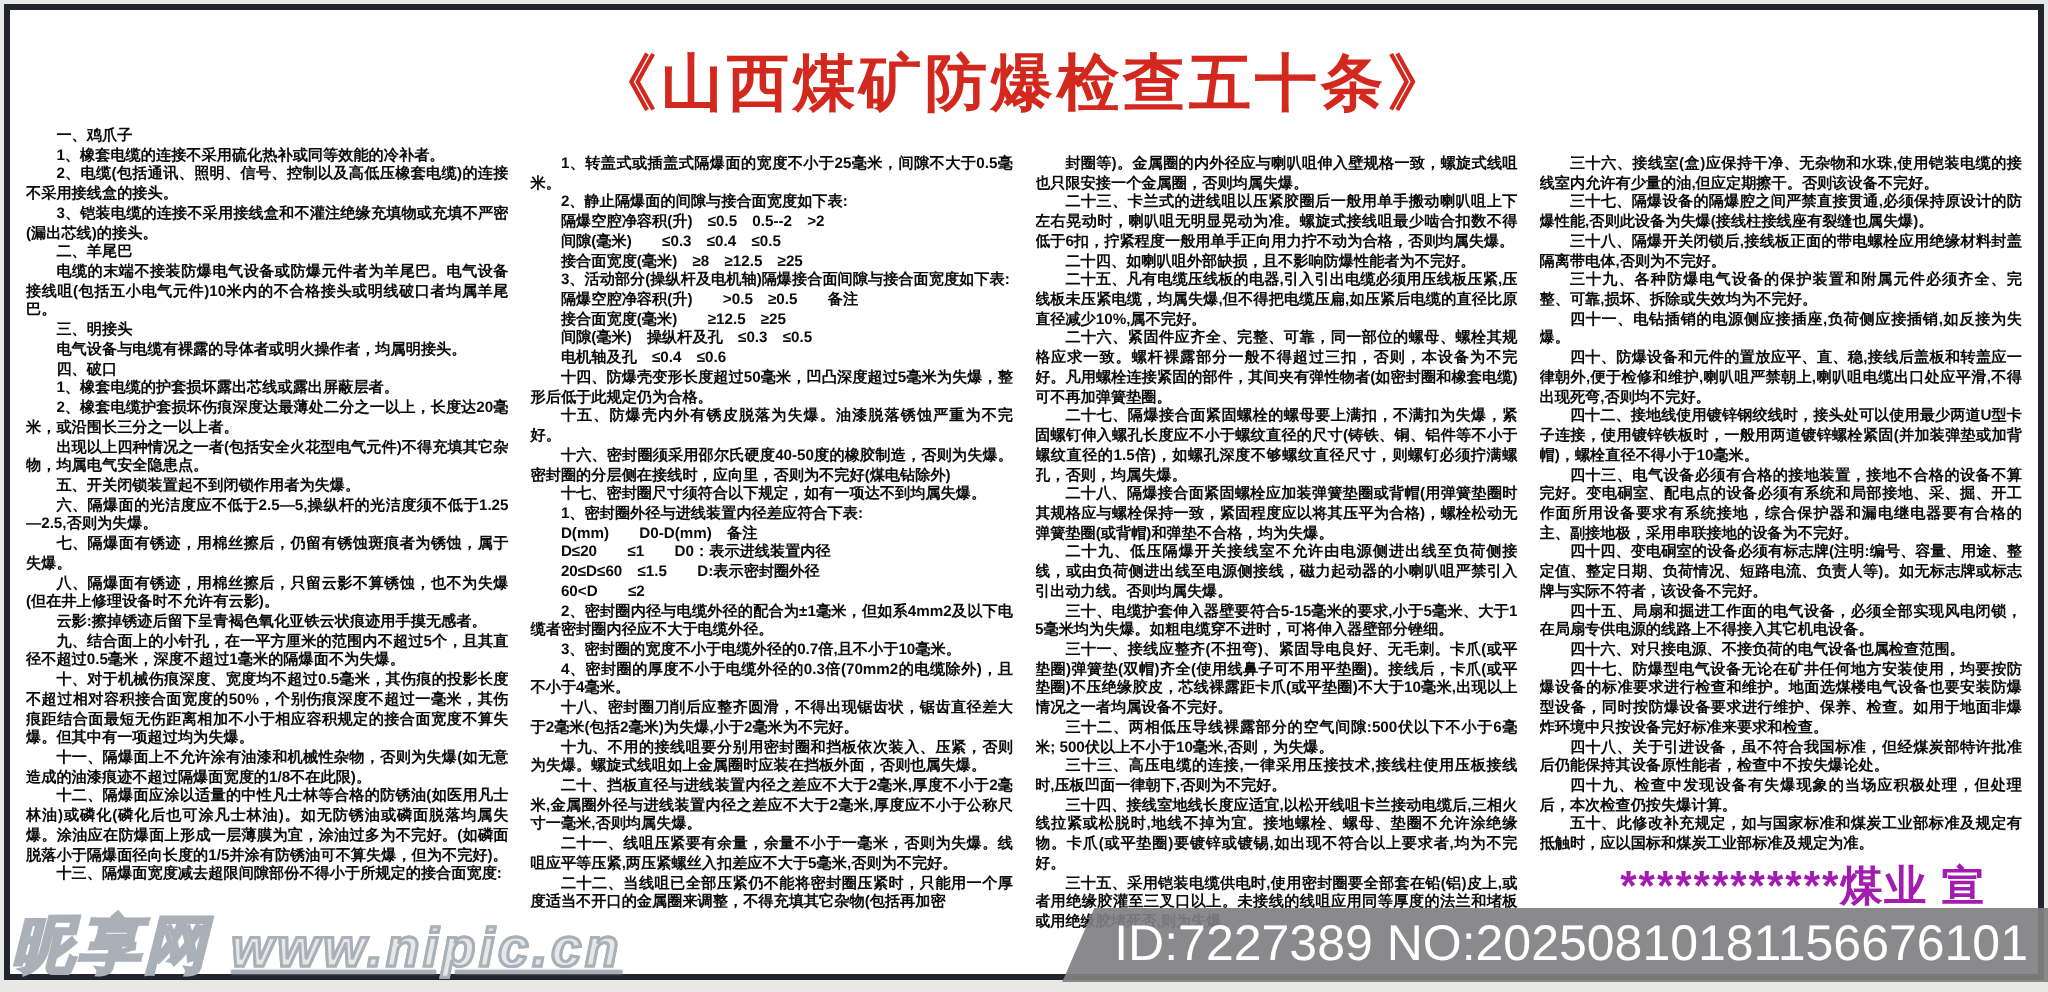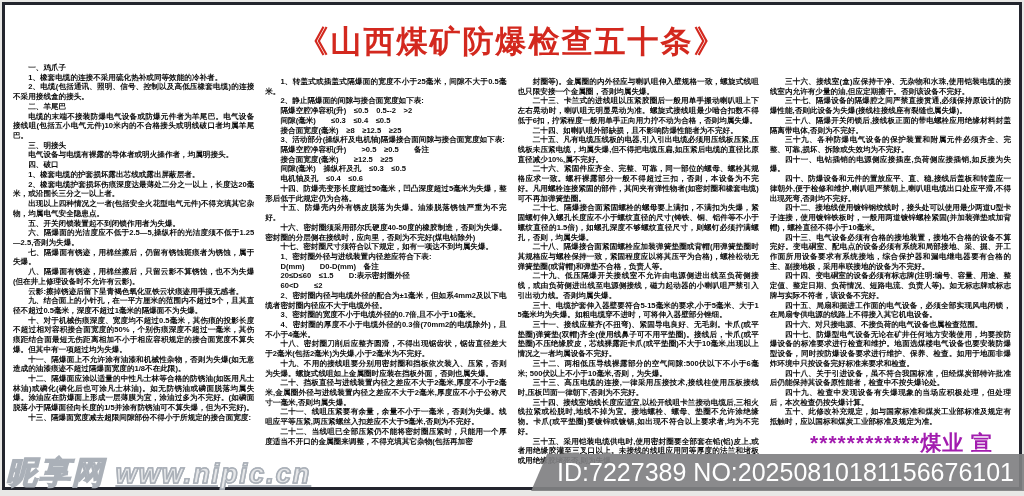--- a/index.html
+++ b/index.html
@@ -54,20 +54,21 @@
 <body>
 
 <div class="poster">
   <h1 class="title">《山西煤矿防爆检查五十条》</h1>
 
   <div class="columns">
     <div class="col">
         <p>一、鸡爪子</p>
         <p>1、橡套电缆的连接不采用硫化热补或同等效能的冷补者。</p>
         <p>2、电缆(包括通讯、照明、信号、控制以及高低压橡套电缆)的连接不采用接线盒的接头。</p>
+        <p>3、铠装电缆的连接不采用接线盒和不灌注绝缘充填物或充填不严密(漏出芯线)的接头。</p>
         <p>二、羊尾巴</p>
         <p>电缆的末端不接装防爆电气设备或防爆元件者为羊尾巴。电气设备接线咀(包括五小电气元件)10米内的不合格接头或明线破口者均属羊尾巴。</p>
         <p>三、明接头</p>
         <p>电气设备与电缆有裸露的导体者或明火操作者，均属明接头。</p>
         <p>四、破口</p>
         <p>1、橡套电缆的护套损坏露出芯线或露出屏蔽层者。</p>
         <p>2、橡套电缆护套损坏伤痕深度达最薄处二分之一以上，长度达20毫米，或沿围长三分之一以上者。</p>
         <p>出现以上四种情况之一者(包括安全火花型电气元件)不得充填其它杂物，均属电气安全隐患点。</p>
         <p>五、开关闭锁装置起不到闭锁作用者为失爆。</p>
         <p>六、隔爆面的光洁度应不低于2.5—5,操纵杆的光洁度须不低于1.25—2.5,否则为失爆。</p>
@@ -90,39 +91,40 @@
         <p>隔爆空腔净容积(升)　　&gt;0.5　≥0.5　　备注</p>
         <p>接合面宽度(毫米)　　≥12.5　≥25</p>
         <p>间隙(毫米)　操纵杆及孔　≤0.3　≤0.5</p>
         <p>电机轴及孔　≤0.4　≤0.6</p>
         <p>十四、防爆壳变形长度超过50毫米，凹凸深度超过5毫米为失爆，整形后低于此规定仍为合格。</p>
         <p>十五、防爆壳内外有锈皮脱落为失爆。油漆脱落锈蚀严重为不完好。</p>
         <p>十六、密封圈须采用邵尔氏硬度40-50度的橡胶制造，否则为失爆。密封圈的分层侧在接线时，应向里，否则为不完好(煤电钻除外)</p>
         <p>十七、密封圈尺寸须符合以下规定，如有一项达不到均属失爆。</p>
         <p>1、密封圈外径与进线装置内径差应符合下表:</p>
         <p>D(mm)　　D0-D(mm)　备注</p>
+        <p>D≤20　　≤1　　D0：表示进线装置内径</p>
         <p>20≤D≤60　≤1.5　　D:表示密封圈外径</p>
         <p>60&lt;D　　≤2</p>
         <p>2、密封圈内径与电缆外径的配合为±1毫米，但如系4mm2及以下电缆者密封圈内径应不大于电缆外径。</p>
         <p>3、密封圈的宽度不小于电缆外径的0.7倍,且不小于10毫米。</p>
         <p>4、密封圈的厚度不小于电缆外径的0.3倍(70mm2的电缆除外)，且不小于4毫米。</p>
         <p>十八、密封圈刀削后应整齐圆滑，不得出现锯齿状，锯齿直径差大于2毫米(包括2毫米)为失爆,小于2毫米为不完好。</p>
         <p>十九、不用的接线咀要分别用密封圈和挡板依次装入、压紧，否则为失爆。螺旋式线咀如上金属圈时应装在挡板外面，否则也属失爆。</p>
         <p>二十、挡板直径与进线装置内径之差应不大于2毫米,厚度不小于2毫米,金属圈外径与进线装置内径之差应不大于2毫米,厚度应不小于公称尺寸一毫米,否则均属失爆。</p>
         <p>二十一、线咀压紧要有余量，余量不小于一毫米，否则为失爆。线咀应平等压紧,两压紧螺丝入扣差应不大于5毫米,否则为不完好。</p>
         <p>二十二、当线咀已全部压紧仍不能将密封圈压紧时，只能用一个厚度适当不开口的金属圈来调整，不得充填其它杂物(包括再加密</p>
       </div>
     <div class="col lower">
         <p>封圈等)。金属圈的内外径应与喇叭咀伸入壁规格一致，螺旋式线咀也只限安接一个金属圈，否则均属失爆。</p>
         <p>二十三、卡兰式的进线咀以压紧胶圈后一般用单手搬动喇叭咀上下左右晃动时，喇叭咀无明显晃动为准。螺旋式接线咀最少啮合扣数不得低于6扣，拧紧程度一般用单手正向用力拧不动为合格，否则均属失爆。</p>
         <p>二十四、如喇叭咀外部缺损，且不影响防爆性能者为不完好。</p>
         <p>二十五、凡有电缆压线板的电器,引入引出电缆必须用压线板压紧,压线板未压紧电缆，均属失爆,但不得把电缆压扁,如压紧后电缆的直径比原直径减少10%,属不完好。</p>
         <p>二十六、紧固件应齐全、完整、可靠，同一部位的螺母、螺栓其规格应求一致。螺杆裸露部分一般不得超过三扣，否则，本设备为不完好。凡用螺栓连接紧固的部件，其间夹有弹性物者(如密封圈和橡套电缆)可不再加弹簧垫圈。</p>
         <p>二十七、隔爆接合面紧固螺栓的螺母要上满扣，不满扣为失爆，紧固螺钉伸入螺孔长度应不小于螺纹直径的尺寸(铸铁、铜、铝件等不小于螺纹直径的1.5倍)，如螺孔深度不够螺纹直径尺寸，则螺钉必须拧满螺孔，否则，均属失爆。</p>
-        <p>二十八、隔爆接合面紧固螺栓应加装弹簧垫圈或背帽(用弹簧垫圈时其规格应与螺栓保持一致，紧固程度应以将其压平为合格)，螺栓松动无弹簧垫圈(或背帽)和弹垫不合格，负责人等。</p>
+        <p>二十八、隔爆接合面紧固螺栓应加装弹簧垫圈或背帽(用弹簧垫圈时其规格应与螺栓保持一致，紧固程度应以将其压平为合格)，螺栓松动无弹簧垫圈(或背帽)和弹垫不合格，均为失爆。</p>
         <p>二十九、低压隔爆开关接线室不允许由电源侧进出线至负荷侧接线，或由负荷侧进出线至电源侧接线，磁力起动器的小喇叭咀严禁引入引出动力线。否则均属失爆。</p>
         <p>三十、电缆护套伸入器壁要符合5-15毫米的要求,小于5毫米、大于15毫米均为失爆。如粗电缆穿不进时，可将伸入器壁部分锉细。</p>
         <p>三十一、接线应整齐(不扭弯)、紧固导电良好、无毛刺。卡爪(或平垫圈)弹簧垫(双帽)齐全(使用线鼻子可不用平垫圈)。接线后，卡爪(或平垫圈)不压绝缘胶皮，芯线裸露距卡爪(或平垫圈)不大于10毫米,出现以上情况之一者均属设备不完好。</p>
         <p>三十二、两相低压导线裸露部分的空气间隙:500伏以下不小于6毫米; 500伏以上不小于10毫米,否则，为失爆。</p>
         <p>三十三、高压电缆的连接,一律采用压接技术,接线柱使用压板接线时,压板凹面一律朝下,否则为不完好。</p>
         <p>三十四、接线室地线长度应适宜,以松开线咀卡兰接动电缆后,三相火线拉紧或松脱时,地线不掉为宜。接地螺栓、螺母、垫圈不允许涂绝缘物。卡爪(或平垫圈)要镀锌或镀锡,如出现不符合以上要求者,均为不完好。</p>
         <p>三十五、采用铠装电缆供电时,使用密封圈要全部套在铅(铝)皮上,或者用绝缘胶灌至三叉口以上。未接线的线咀应用同等厚度的法兰和堵板或用绝缘胶堵死否,则为失爆。</p>
       </div>
     <div class="col lower">
         <p>三十六、接线室(盒)应保持干净、无杂物和水珠,使用铠装电缆的接线室内允许有少量的油,但应定期擦干。否则该设备不完好。</p>

